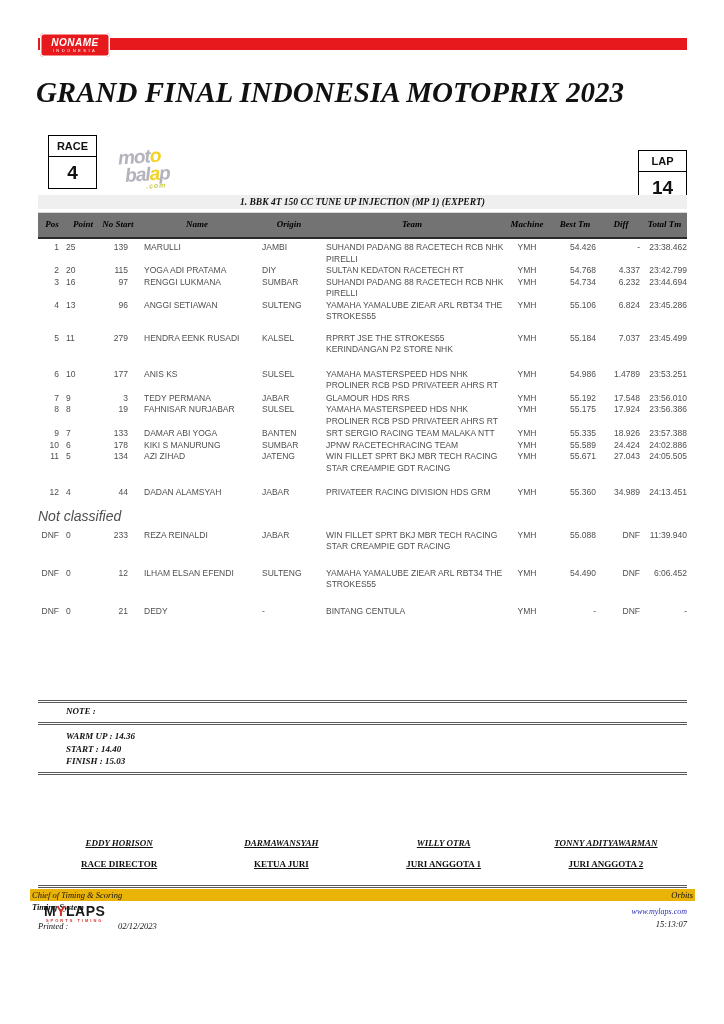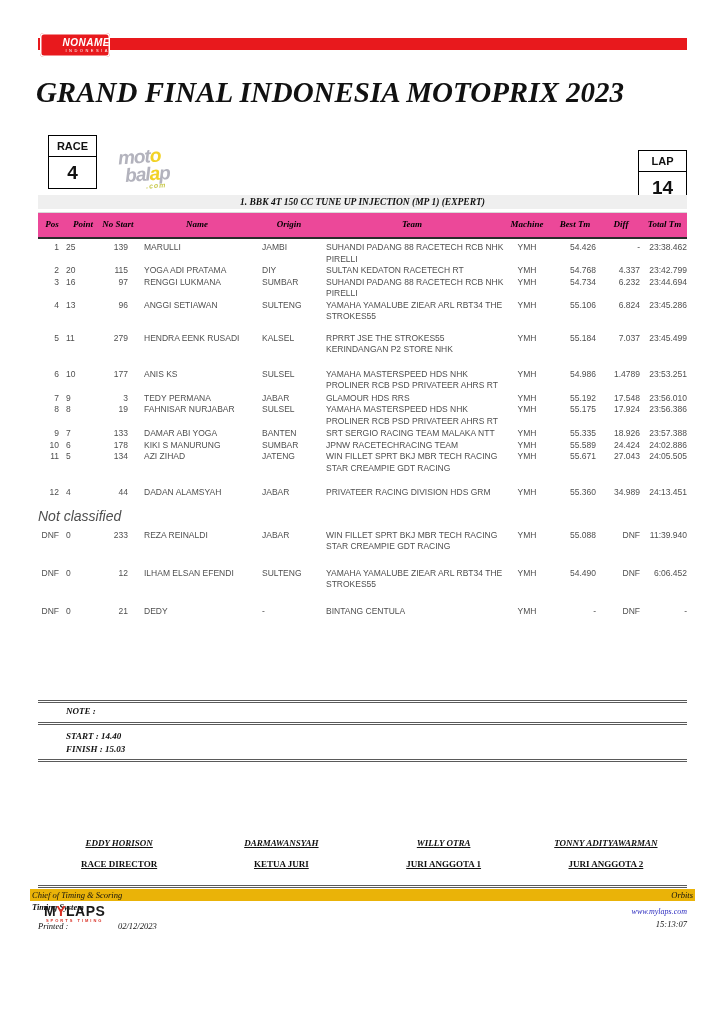--- a/index.html
+++ b/index.html
@@ -1,21 +1,21 @@
 <!DOCTYPE html>
 <html><head>
 <meta charset="utf-8">
 <style>
   html,body{margin:0;padding:0;background:#ffffff;}
   #sheet{position:relative;width:724px;height:1024px;background:#ffffff;overflow:hidden;
          font-family:"Liberation Serif",serif;color:#111;}
   
   .redbar{position:absolute;left:38px;top:38px;width:649px;height:12px;background:#e8191d;}
   .noname-logo{position:absolute;left:40px;top:33px;width:70px;height:24px;background:#e8191d;
-    border-radius:4px;display:flex;flex-direction:column;align-items:flex-end;justify-content:center;
+    border-radius:4px;display:flex;flex-direction:column;align-items:center;justify-content:center;
     box-shadow:inset 0 0 0 1.5px #ffffff;}
   .noname-logo .nn{font-family:"Liberation Sans",sans-serif;font-weight:bold;font-style:italic;
     font-size:10px;color:#ffffff;line-height:10px;letter-spacing:.5px;}
   .noname-logo .id{font-family:"Liberation Sans",sans-serif;font-size:4px;color:#ffffff;
     letter-spacing:2.5px;line-height:5px;}
   
   .title{position:absolute;left:0;top:76px;width:660px;text-align:center;
     font-size:29px;font-weight:bold;font-style:italic;letter-spacing:0;}
   
   .cornerbox{position:absolute;top:135px;width:47px;height:52px;border:1.4px solid #000;
@@ -34,21 +34,21 @@
   .mb-logo .yl{color:#f2d226;}
   .mb-logo .com{display:block;font-size:7px;color:#c9c94f;letter-spacing:1px;margin-left:30px;line-height:6px;}
   .centerinfo{position:absolute;left:132px;top:138px;width:460px;text-align:center;}
   .ci-circuit{font-size:11.5px;font-weight:bold;font-style:italic;line-height:15px;}
   .ci-line{font-size:10.5px;font-weight:bold;font-style:italic;line-height:14px;}
   
   .classband{position:absolute;left:38px;top:195px;width:649px;height:14px;background:#efefef;
     display:flex;align-items:center;justify-content:center;font-size:9.5px;font-weight:bold;font-style:italic;}
   
   .tbl{position:absolute;left:38px;top:212px;width:649px;}
-  .hrow{display:flex;align-items:center;background:#ec4899;height:24px;
+  .hrow{display:flex;align-items:center;background:#737373;height:24px;
     border-top:1px solid #d9d9d9;border-bottom:2.5px solid #2b2b2b;}
   .hrow .cell{font-size:9px;font-weight:bold;font-style:italic;text-align:center;
     line-height:9.5px;padding:0;color:#000;}
   .row{display:flex;align-items:flex-start;}
   .rows,.dnfrows{font-family:"Liberation Sans",sans-serif;font-size:8.5px;color:#4f4f4f;}
   .row .cell{line-height:11.5px;}
   .cell{box-sizing:border-box;overflow:hidden;}
   .c0{width:28px;text-align:right;padding-right:7px;}
   .c1{width:34px;}
   .c2{width:36px;text-align:right;padding-right:8px;}
@@ -326,20 +326,21 @@
           <div class="cell c9">-</div>
         </div>
       </div>
   </div>
 
   <div class="noteblock">
     <div class="dline"></div>
     <div class="note-label">NOTE :</div>
     <div class="dline"></div>
     <div class="timesblock">
+      <div class="time-line">WARM UP : 14.36</div>
       <div class="time-line">START : 14.40</div>
       <div class="time-line">FINISH : 15.03</div>
     </div>
     <div class="dline"></div>
   </div>
 
   <div class="officials" id="officials">
       <div class="off">
         <div><span class="nm">EDDY HORISON</span></div>
         <div><span class="ti">RACE DIRECTOR</span></div>

